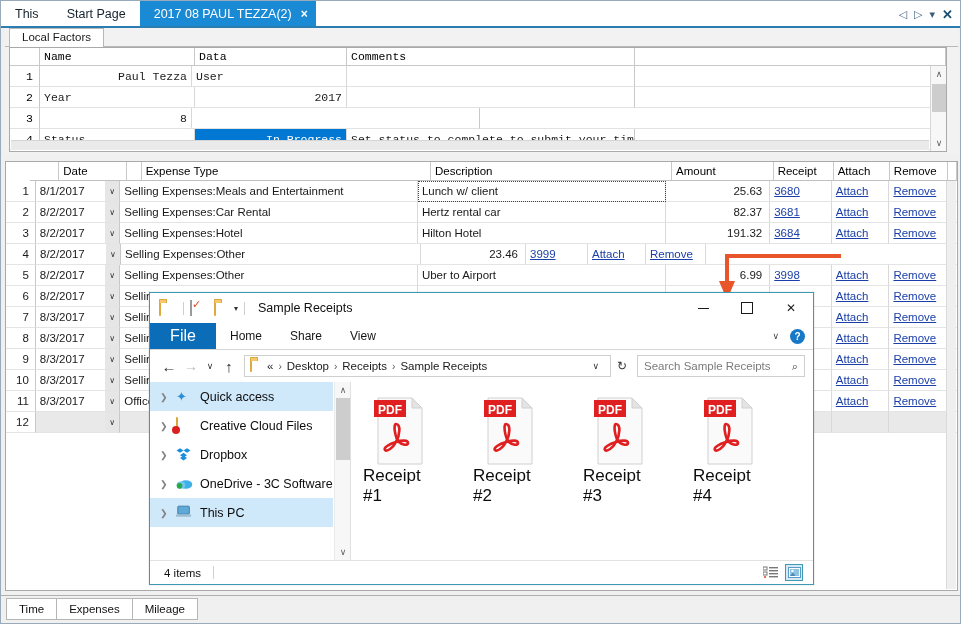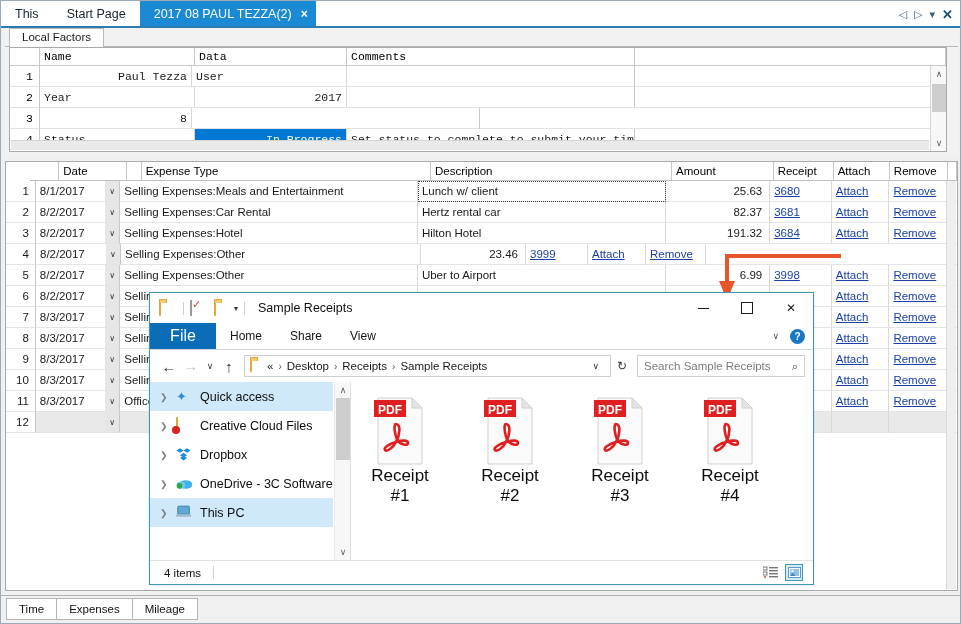--- a/index.html
+++ b/index.html
@@ -288,21 +288,21 @@
   .ni-ico { width:17px; height:15px; margin-right:7px; position:relative; }
 
   .star { color:#2a8fd6; font-size:13px; line-height:15px; }
   .cc-ico { width:13px; height:11px; background:#f3c55f;
             border:1px solid #d9a83c; border-radius:1px; position:relative; }
   .cc-ico:after { content:""; position:absolute; right:-3px; bottom:-2px;
             width:8px; height:8px; border-radius:50%; background:#da2020; }
 
   .fe-content { flex:1; position:relative; background:#ffffff; }
   .file-grid { display:flex; padding:14px 0 0 12px; gap:36px; }
-  .file-item { width:74px; text-align:center; }
+  .file-item { width:74px; }
   .pdf-ico { width:56px; height:70px; margin:0 auto; position:relative; }
   .file-label { font-size:17px; color:#0d0d0d; }
 
   .fe-status {
     position:absolute; left:0; right:0; bottom:0; height:24px;
     background:#ffffff; border-top:1px solid #e2e2e2;
     display:flex; align-items:center; padding-left:14px;
     font-size:11.5px; color:#101010;
   }
   .status-sep { width:1px; height:13px; background:#d2d2d2; margin-left:12px; }

